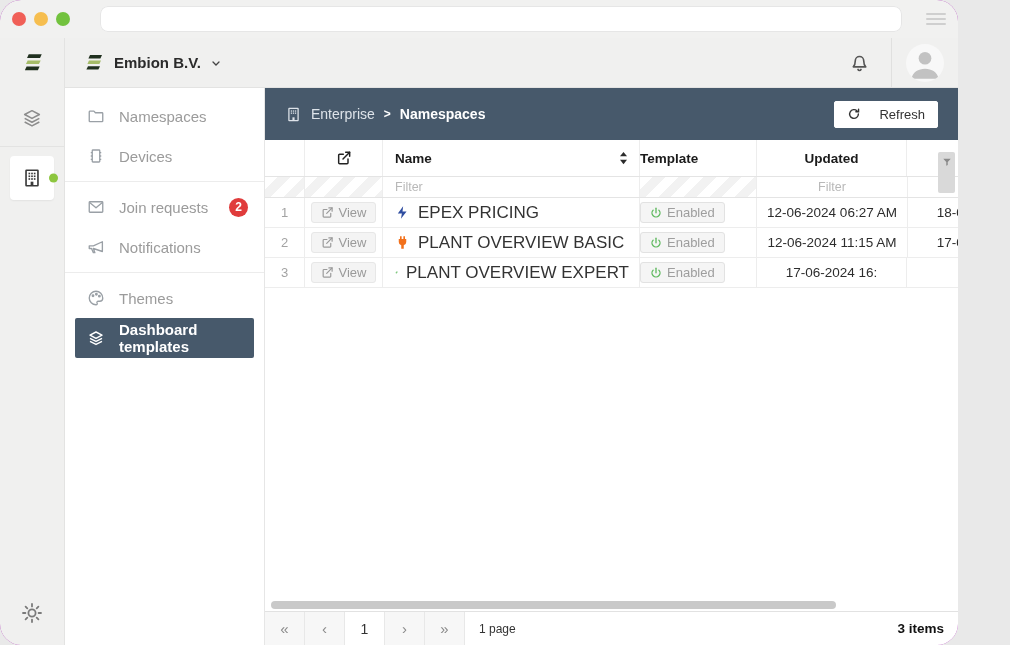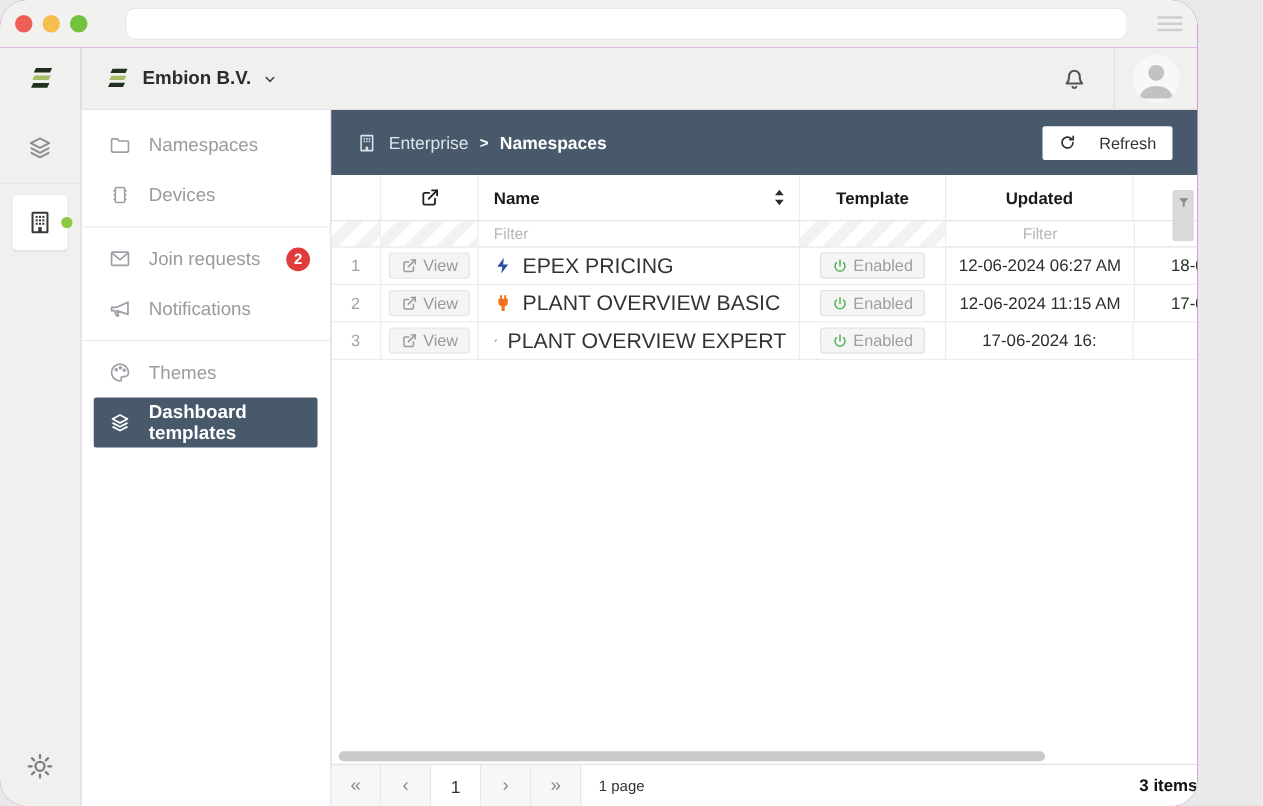--- a/index.html
+++ b/index.html
@@ -54,21 +54,21 @@
   .crumb-root { color:#dde3e9; font-size:14px; }
   .crumb-sep { color:#fff; font-size:12px; font-weight:bold; }
   .crumb-cur { color:#fff; font-size:14px; font-weight:bold; }
   .refresh-btn { margin-left:auto; height:27px; background:#fff; border:1px solid #fff; border-radius:2px; display:flex; align-items:center; gap:18px; padding:0 12px; font-size:13px; color:#333; cursor:pointer; }
 
   
   .grid { flex:1; position:relative; overflow:hidden; }
   .trow { display:flex; }
   .cell { flex:0 0 auto; border-right:1px solid #ededed; display:flex; align-items:center; overflow:hidden; }
   .c-num{width:40px; justify-content:center;} .c-view{width:78px; justify-content:center;}
-  .c-name{width:257px; padding:0 10px 0 12px;} .c-template{width:117px; justify-content:center;}
+  .c-name{width:257px; padding:0 10px 0 12px;} .c-template{width:117px; }
   .c-created{width:151px; justify-content:center; position:relative;} .c-updated{width:150px; justify-content:center;}
   .thead { height:37px; border-bottom:1px solid #e4e4e4; }
   .thead .cell { font-size:13.5px; font-weight:bold; color:#1b1b1b; }
   .sort { display:flex; flex-direction:column; line-height:0; margin-left:auto; }
   .c-created .sort { position:absolute; right:6px; margin-left:0; }
   .tfilter { height:21px; border-bottom:1px solid #e4e4e4; }
   .striped { background:repeating-linear-gradient(135deg,#ffffff 0 9px,#f2f2f2 9px 18px); }
   .filter-input { width:100%; border:0; outline:none; font-size:12.5px; color:#777; background:transparent; font-family:"Liberation Sans",sans-serif; }
   .filter-input::placeholder { color:#b8b8b8; }
   .c-name .filter-input{ text-align:left; } .c-created .filter-input,.c-updated .filter-input{ text-align:center; }
@@ -80,21 +80,21 @@
   .dateval { font-size:13.5px; color:#2d2d2d; white-space:nowrap; }
   .funnel-strip { position:absolute; top:12px; right:3px; width:17px; height:41px; background:#d9d9d9; border-radius:2px; display:flex; justify-content:center; padding-top:5px; cursor:pointer; }
 
   
   .hscroll { height:12px; position:relative; flex:0 0 auto; }
   .hthumb { position:absolute; left:6px; top:2px; width:565px; height:8px; border-radius:4px; background:#c9c9c9; cursor:grab; }
   .pager { height:34px; border-top:1px solid #e2e2e2; display:flex; align-items:center; flex:0 0 auto; }
   .pg-btn { width:40px; height:100%; border-right:1px solid #e8e8e8; background:#f7f7f7; color:#8a8a8a; font-size:15px; display:flex; align-items:center; justify-content:center; cursor:pointer; }
   .pg-btn.current { background:#fff; color:#333; font-size:14px; }
   .pg-label { margin-left:14px; font-size:12px; color:#333; }
-  .pg-items { margin-left:auto; font-size:13.5px; font-weight:bold; color:#111; }
+  .pg-items { margin-left:auto; margin-right:14px; font-size:13.5px; font-weight:bold; color:#111; }
 
   svg { display:block; }
 </style>
 </head>
 <body>
 
 <div class="window">
 
   <div class="chrome">
     <span class="tl red"></span>

